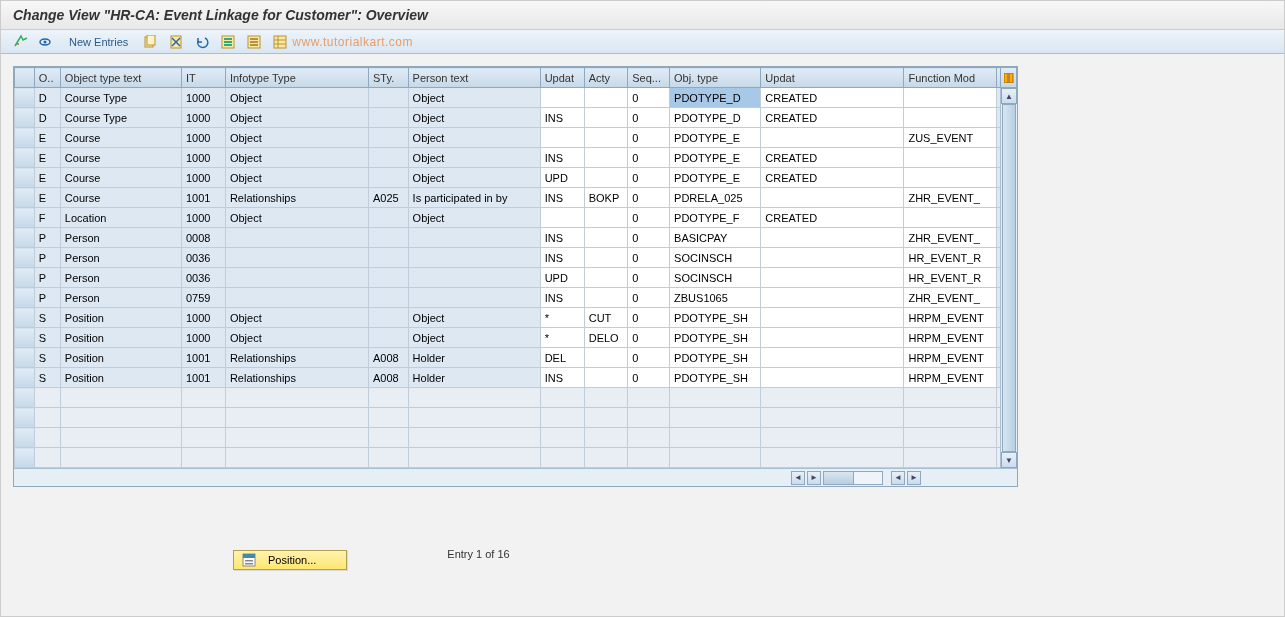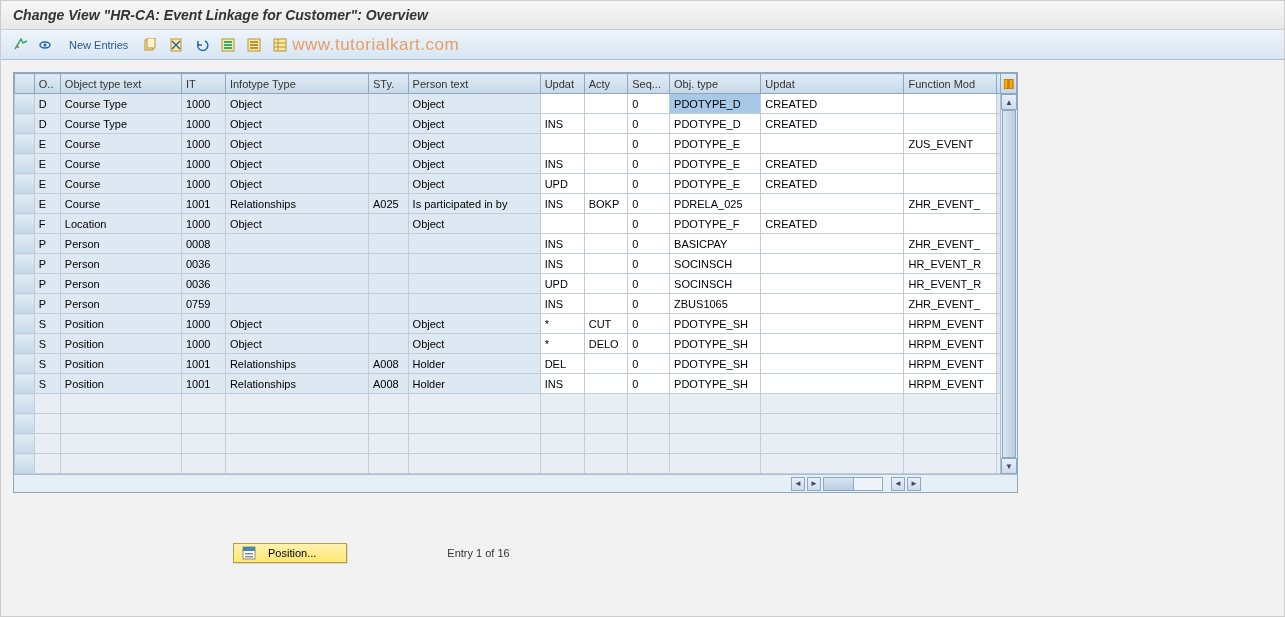--- a/index.html
+++ b/index.html
@@ -24,37 +24,37 @@
     font-weight: bold;
     color: #333;
   }
   .toolbar {
     background: linear-gradient(#eef4fa, #d8e6f2);
     padding: 4px 10px;
     border-bottom: 1px solid #a8bed2;
     display: flex;
     align-items: center;
     gap: 6px;
-    height: 30px;
+    height: 24px;
   }
   .toolbar .icon-btn {
     width: 20px; height: 20px;
     display: flex; align-items: center; justify-content: center;
     cursor: pointer;
     border-radius: 2px;
   }
   .toolbar .new-entries {
     color: #2a5a8a;
     cursor: pointer;
     padding: 2px 6px;
     font-size: 11px;
   }
   .toolbar .watermark {
     color: #e89050;
-    font-size: 17px;
+    font-size: 12px;
     font-weight: normal;
     letter-spacing: 0.5px;
     opacity: 0.85;
     margin-left: -4px;
   }
   .content {
     padding: 12px;
   }
   .table-wrap {
     border: 1px solid #8fa8be;
@@ -178,20 +178,21 @@
   .position-btn {
     background: linear-gradient(#fff2b0, #ffe770);
     border: 1px solid #b0a050;
     padding: 2px 30px 2px 8px;
     display: flex;
     align-items: center;
     gap: 12px;
     cursor: pointer;
     font-size: 11px;
     box-shadow: 1px 1px 0 rgba(0,0,0,0.1);
+    margin-top: 13px;
   }
   .position-btn .picon {
     width:14px;height:14px;
     display:inline-flex;align-items:center;justify-content:center;
   }
   .entry-info { color:#333; }
 
   svg { display:block; }
 </style>
 </head>

